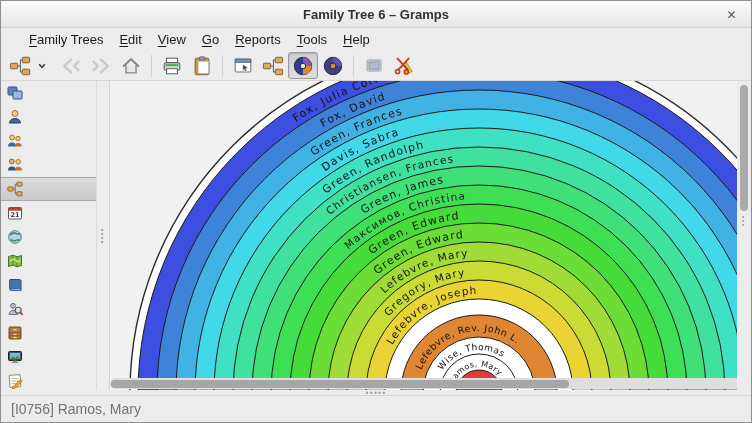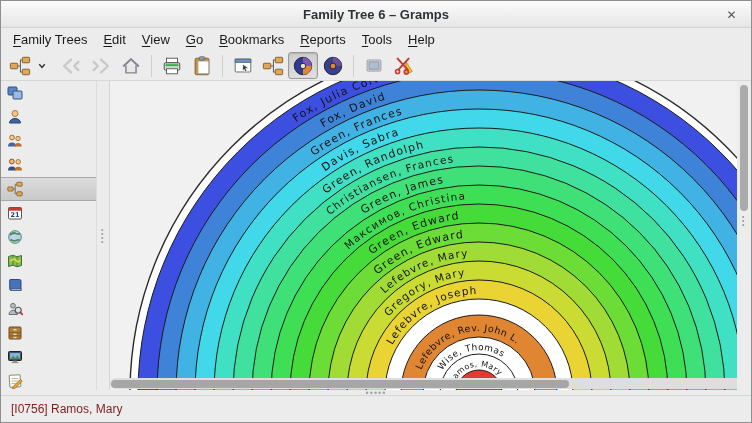--- a/index.html
+++ b/index.html
@@ -5,21 +5,21 @@
   * { margin:0; padding:0; box-sizing:border-box; }
   html,body { width:752px; height:423px; font-family:"Liberation Sans", sans-serif; background:#fff; }
   .window { width:752px; height:423px; border:1px solid #8f8f8f; background:#ececec; display:flex; flex-direction:column; overflow:hidden; }
 
   
   .titlebar { height:27px; flex:0 0 27px; background:linear-gradient(#fbfbfb,#e6e6e6); border-bottom:1px solid #d2d2d2; position:relative; display:flex; align-items:center; justify-content:center; }
   .title { font-size:13px; font-weight:bold; color:#2d3436; }
   .close-btn { position:absolute; right:11px; top:5px; width:17px; height:17px; display:flex; align-items:center; justify-content:center; color:#555; font-size:12px; cursor:default; }
 
   
-  .menubar { height:23px; flex:0 0 23px; display:flex; align-items:center; padding-left:4px; background:#ececec; }
+  .menubar { height:23px; flex:0 0 23px; display:flex; align-items:center; padding-left:20px; background:#ececec; }
   .menu-item { font-size:13px; color:#1a1a1a; padding:2px 8px; border-radius:2px; }
   .menu-item u { text-decoration:underline; text-underline-offset:2px; }
 
   
   .toolbar { height:30px; flex:0 0 30px; display:flex; align-items:center; padding-left:5px; background:#ececec; border-bottom:1px solid #d7d7d7; }
   .tb-btn { height:27px; min-width:30px; display:flex; align-items:center; justify-content:center; border:1px solid transparent; border-radius:3px; background:transparent; padding:0 2px; }
   .tb-btn svg { width:22px; height:22px; display:block; }
   .tb-btn.active { background:linear-gradient(#cfcfcf,#dedede); border-color:#9a9a9a; box-shadow:inset 0 1px 2px rgba(0,0,0,.15); }
   .tb-btn.disabled { opacity:.45; filter:grayscale(.6); }
   .tb-sep { width:1px; height:22px; background:#cfcfcf; margin:0 5px; }
@@ -41,40 +41,39 @@
   .hscroll { position:absolute; left:0; right:-14px; bottom:1px; height:11px; background:#dedede; border-radius:6px; }
   .hscroll .thumb { position:absolute; left:1px; top:1.5px; width:458px; height:8px; background:#a6a6a6; border-radius:5px; }
   .vscroll { width:14px; flex:0 0 14px; background:#ececec; position:relative; }
   .vscroll .thumb { position:absolute; left:3px; top:4px; width:8px; height:126px; background:#ababab; border-radius:5px; }
   .vscroll .grip { position:absolute; left:5px; top:134px; color:#9a9a9a; font-size:7px; line-height:4px; }
 
   
   .gripstrip { height:5px; flex:0 0 5px; background:#ececec; position:relative; }
   .gripstrip .grip { position:absolute; left:50%; top:-2px; transform:translateX(-50%); color:#a2a2a2; font-size:9px; letter-spacing:1px; }
   .statusbar { height:27px; flex:0 0 27px; background:#ececec; border-top:1px solid #d5d5d5; display:flex; align-items:center; padding-left:10px; }
-  .status-text { font-size:12px; color:#7f1d1d; }
+  .status-text { font-size:14px; color:#737373; }
 
   text.fan-name { font-family:"DejaVu Sans", sans-serif; fill:#141414; }
 </style>
 </head>
 <body>
 
 <div class="window">
 
   <div class="titlebar">
     <span class="title">Family Tree 6 – Gramps</span>
     <span class="close-btn">✕</span>
   </div>
 
   <div class="menubar" id="menubar">
       <span class="menu-item"><u>F</u>amily Trees</span>
       <span class="menu-item"><u>E</u>dit</span>
       <span class="menu-item"><u>V</u>iew</span>
       <span class="menu-item"><u>G</u>o</span>
-      <span class="menu-item"><u>B</u>ookmarks</span>
       <span class="menu-item"><u>R</u>eports</span>
       <span class="menu-item"><u>T</u>ools</span>
       <span class="menu-item"><u>H</u>elp</span>
     </div>
 
   <div class="toolbar" id="toolbar">
       <div class="tb-btn">
         <span>
           <svg viewBox="0 0 24 24">
             <path d="M9.5 12h3M12.5 12V5.5h2M12.5 12v6.5h2" stroke="#666" fill="none" stroke-width="1.2"></path>

